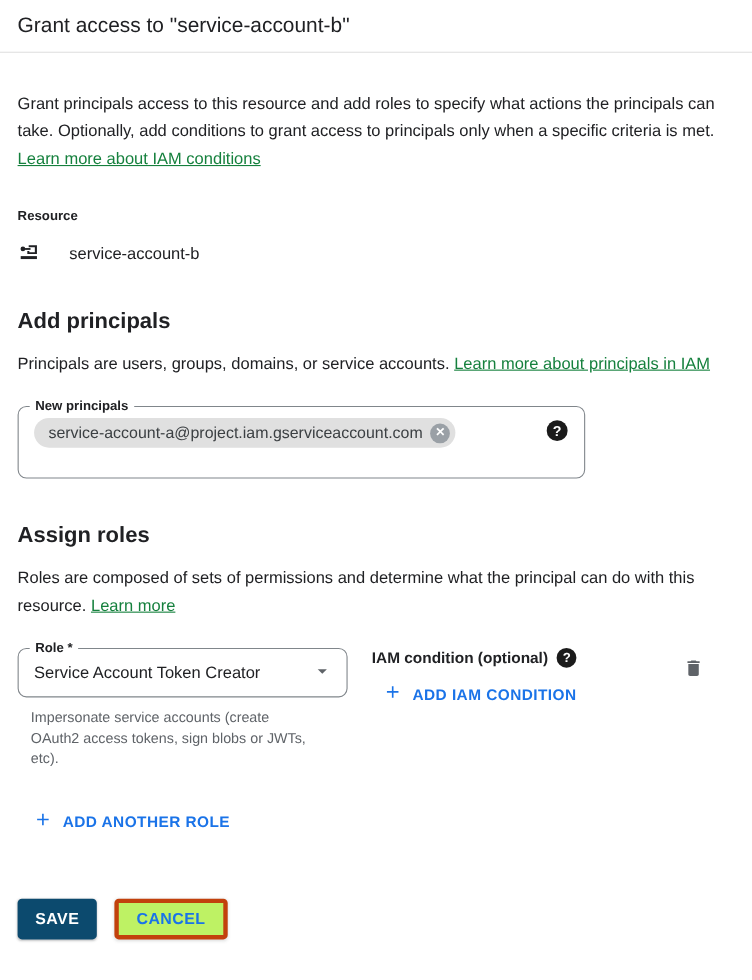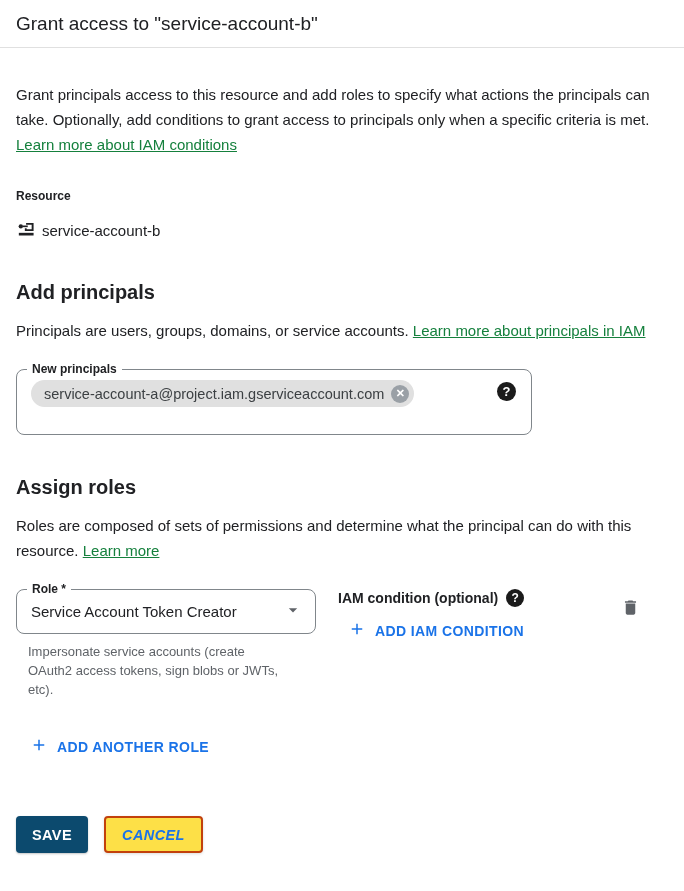--- a/index.html
+++ b/index.html
@@ -28,21 +28,21 @@
 
   .section-subheading {
     margin-top: 32px;
     font-size: 12px;
     font-weight: 700;
   }
   .resource-row {
     margin-top: 17px;
     display: flex;
     align-items: center;
-    gap: 5px;
+    gap: 26px;
     font-size: 15px;
   }
   .resource-row svg { display: block; }
 
   .section-heading {
     margin-top: 41px;
     font-size: 20px;
     font-weight: 700;
   }
   .section-desc {
@@ -181,25 +181,24 @@
     font-family: "Liberation Sans", sans-serif;
   }
   .btn-primary {
     background: #0c4a6e;
     color: #ffffff;
     border: none;
     box-shadow: 0 1px 2px rgba(60,64,67,.3);
   }
   .btn-secondary {
     margin-left: 16px;
-    background: #fde047;
+    background: #bef264;
     color: #1a73e8;
-    border: 2px solid #c2410c;
+    border: 4px solid #c2410c;
     box-shadow: 0 1px 3px rgba(60,64,67,.18);
-    font-style: italic;
   }
 </style>
 </head>
 <body>
 
 <div>
 
   <div class="dialog-header">
     <div class="dialog-title">Grant access to "service-account-b"</div>
   </div>

